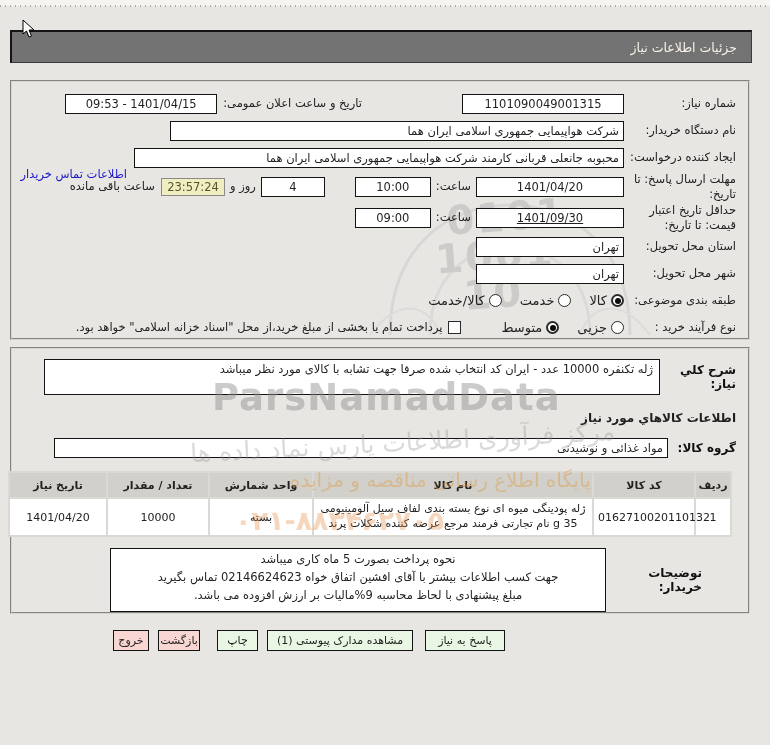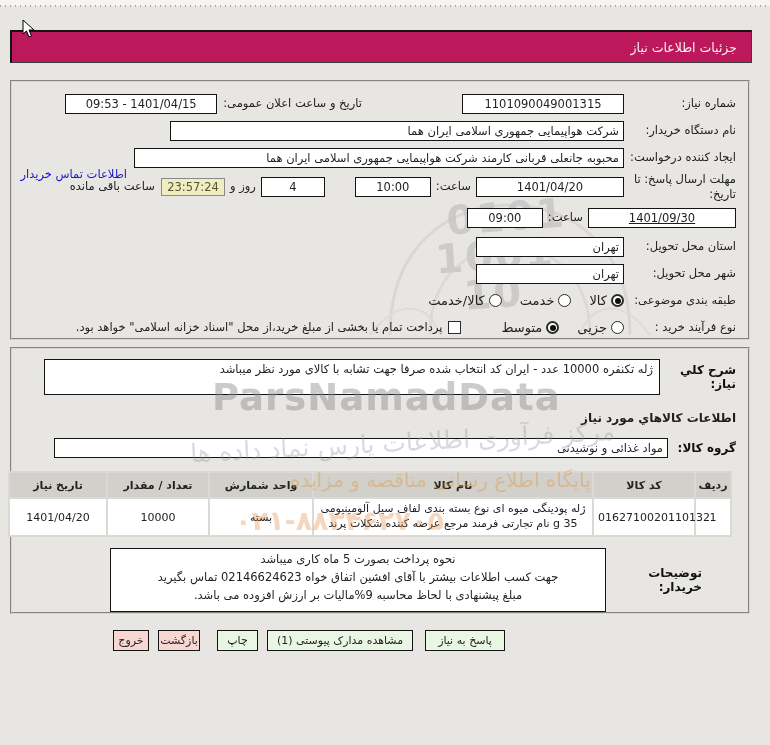--- a/index.html
+++ b/index.html
@@ -13,21 +13,21 @@
   }
   #stage { position:absolute; inset:0; }
 
   
   .top-strip { position:absolute; top:0; left:0; width:770px; height:6px; background:#f6f4f1; }
   .dotted-line { position:absolute; top:5px; left:0; width:770px; height:2px;
     background-image:repeating-linear-gradient(90deg,#9a9a9a 0 1px,transparent 1px 5px); opacity:.8; }
 
   
   .titlebar { position:absolute; top:30px; left:10px; width:742px; height:33px;
-    background:#be185d; border:1px solid #3a3a3a; border-top:2px solid #141414; border-left:2px solid #141414;
+    background:#737373; border:1px solid #3a3a3a; border-top:2px solid #141414; border-left:2px solid #141414;
     display:flex; align-items:center; padding-right:14px; z-index:2; }
   .titlebar span { color:#f7f2e9; font-size:12.5px; }
 
   .cursor-arrow { position:absolute; top:19px; left:22px; z-index:6; }
 
   
   .panel { position:absolute; left:10px; width:740px; border:2px groove #d8d6d2; z-index:1; }
   #panel1 { top:80px; height:260px; padding-top:8px; }
   #panel2 { top:347px; height:267px; padding-top:7px; }
 
@@ -139,20 +139,21 @@
       <div class="inp c" style="width:148px;">1401/04/20</div>
       <span class="lbl" style="margin:0 5px;">ساعت:</span>
       <div class="inp c" style="width:76px;">10:00</div>
       <div class="inp c" style="width:64px; margin-right:30px;">4</div>
       <span class="lbl" style="margin:0 5px;">روز و</span>
       <div class="countdown">23:57:24</div>
       <span class="lbl" style="margin-right:6px;">ساعت باقی مانده</span>
     </div>
 
     <div class="row tall">
+      <span class="lbl w1">حداقل تاریخ اعتبار قیمت: تا تاریخ:</span>
       <div class="inp c" style="width:148px;text-decoration:underline;">1401/09/30</div>
       <span class="lbl" style="margin:0 5px;">ساعت:</span>
       <div class="inp c" style="width:76px;">09:00</div>
     </div>
 
     <div class="row">
       <span class="lbl w1">استان محل تحویل:</span>
       <div class="inp r" style="width:148px;">تهران</div>
     </div>
 

